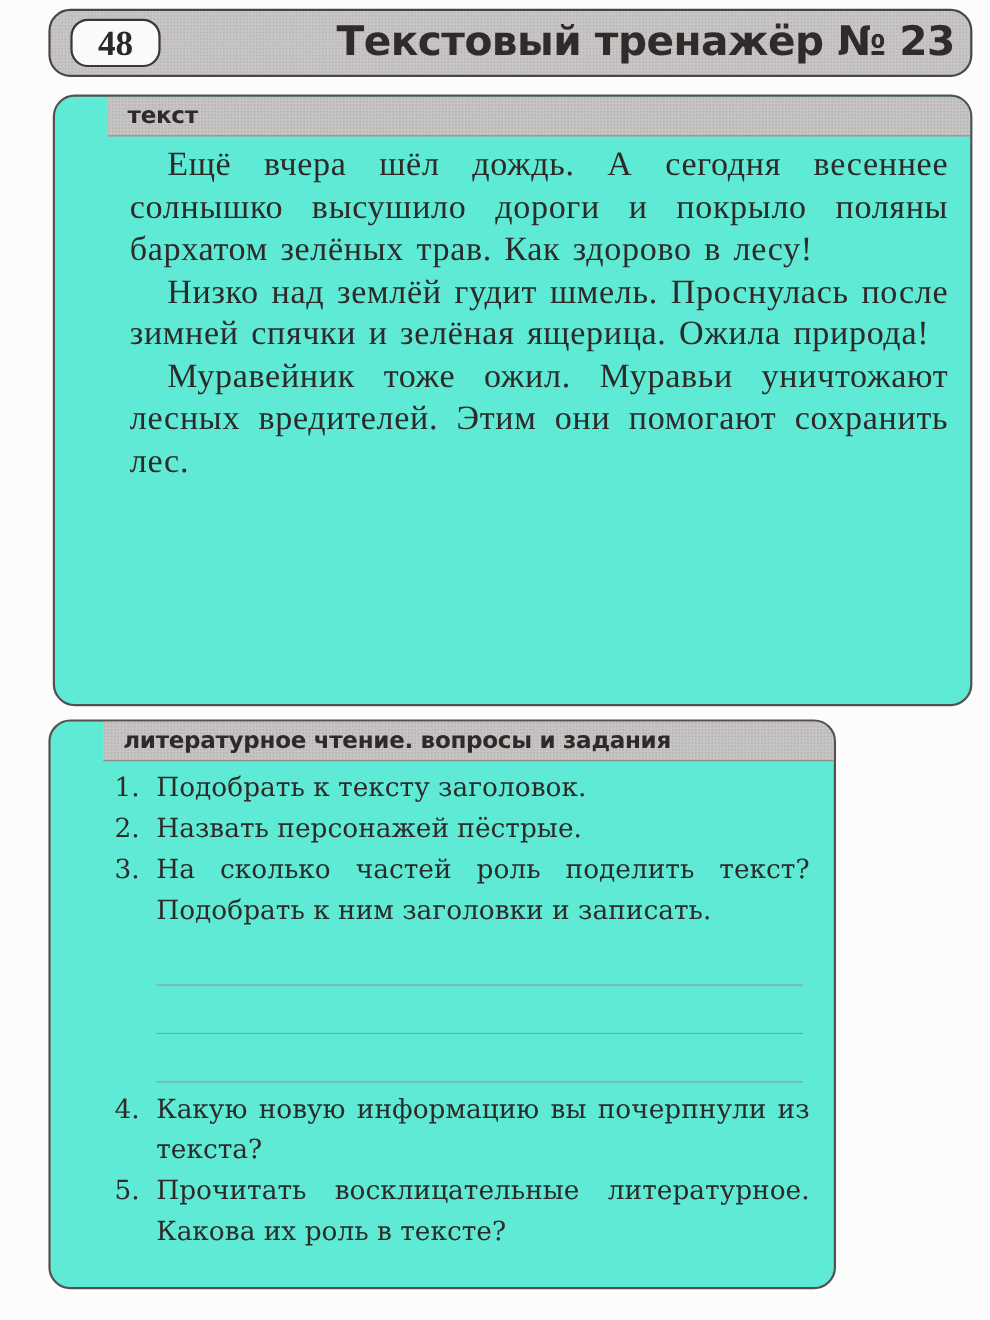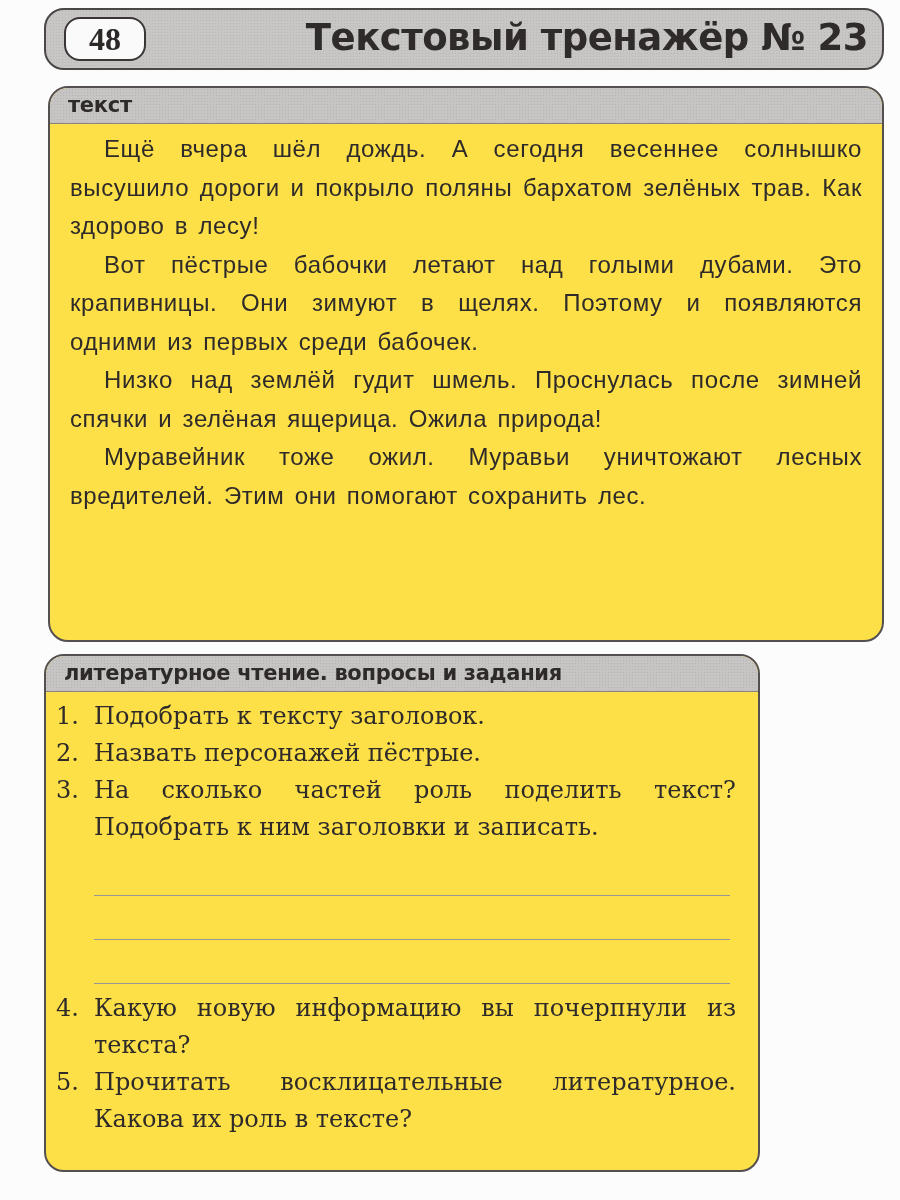--- a/index.html
+++ b/index.html
@@ -33,42 +33,43 @@
       font-family: "DejaVu Sans", "Liberation Sans", sans-serif;
       font-size: 37px; font-weight: bold; color: #302b2b;
       letter-spacing: -0.5px;
     }
 
     
     .panel {
       position: absolute;
       border: 2px solid #555050;
       border-radius: 20px;
-      background: #fde047;
+      background: #5eead4;
       overflow: hidden;
+      padding-left: 48px;
     }
     .panel-head {
       height: 36px;
       background: #c7c5c3;
       background-image: radial-gradient(#b6b4b2 0.6px, transparent 0.7px);
       background-size: 3px 3px;
       border-bottom: 1px solid #8a8686;
       padding-left: 18px;
       font-family: "DejaVu Sans", "Liberation Sans", sans-serif;
       font-weight: bold; font-size: 21px; color: #2f2a2a;
       line-height: 34px;
       letter-spacing: -0.3px;
     }
     #text-panel { left: 42px; top: 86px; width: 836px; height: 556px; }
     #tasks-panel { left: 38px; top: 654px; width: 716px; height: 518px; }
 
     .story {
       padding: 6px 20px 0 20px;
-      font-family: Liberation Sans, sans-serif;
-      font-size: 24px;
+      font-family: Liberation Serif, serif;
+      font-size: 31px;
       line-height: 38.5px;
       color: #2e2a2a;
       text-align: justify;
       word-spacing: 3px;
       letter-spacing: 0.6px;
     }
     .story p { text-indent: 34px; }
 
     .tasks {
       padding: 6px 22px 0 10px;
@@ -94,21 +95,20 @@
 
   <div class="header-bar">
     <div class="page-num-box">48</div>
     <div class="header-title">Текстовый тренажёр № 23</div>
   </div>
 
   <div class="panel" id="text-panel">
     <div class="panel-head">текст</div>
     <div class="story">
       <p>Ещё вчера шёл дождь. А сегодня весеннее солнышко высушило дороги и покрыло поляны бархатом зелёных трав. Как здорово в лесу!</p>
-      <p>Вот пёстрые бабочки летают над голыми дубами. Это крапивницы. Они зимуют в щелях. Поэтому и появляются одними из первых среди бабочек.</p>
       <p>Низко над землёй гудит шмель. Проснулась после зимней спячки и зелёная ящерица. Ожила природа!</p>
       <p>Муравейник тоже ожил. Муравьи уничтожают лесных вредителей. Этим они помогают сохранить лес.</p>
     </div>
   </div>
 
   <div class="panel" id="tasks-panel">
     <div class="panel-head">литературное чтение. вопросы и задания</div>
     <div class="tasks">
       <div class="task">
         <span class="task-num">1.</span>

